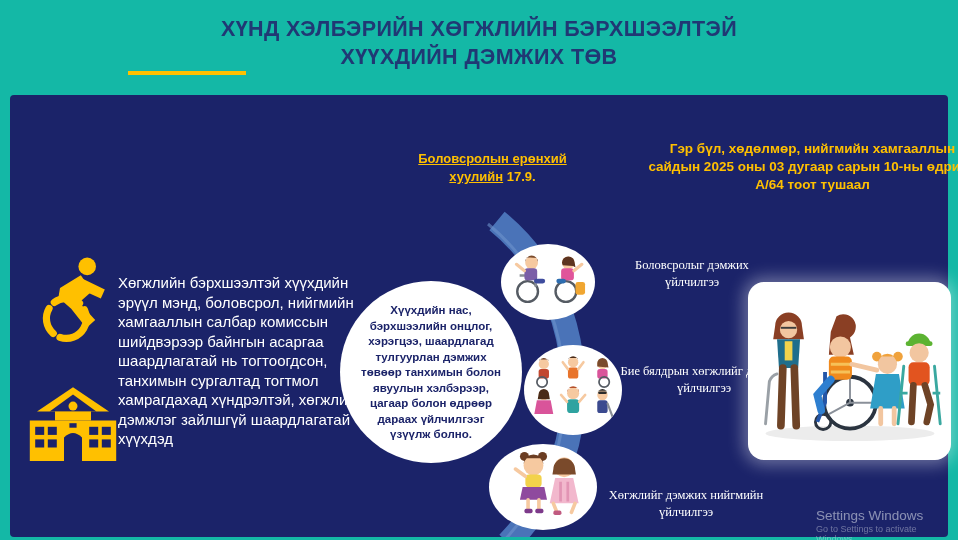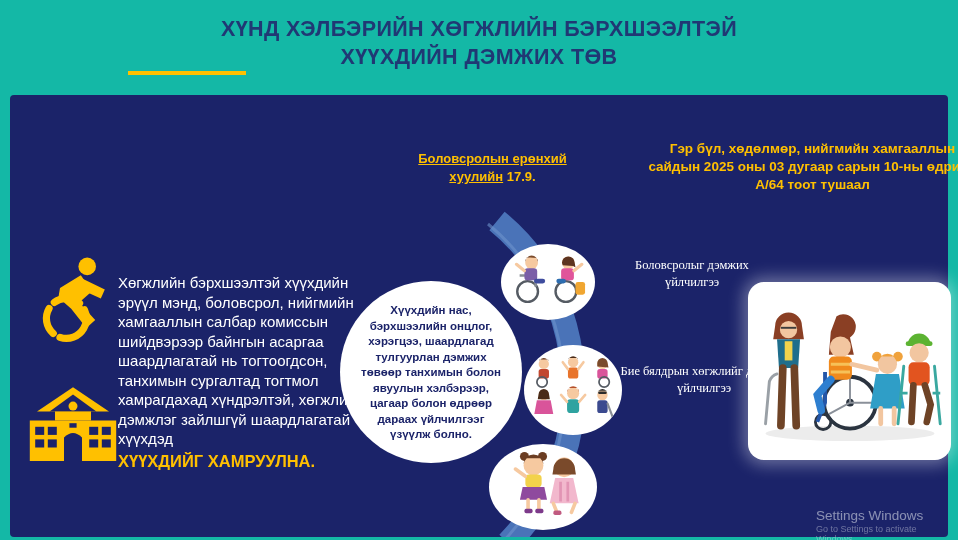--- a/index.html
+++ b/index.html
@@ -99,21 +99,20 @@
       <rect x="68" y="44" width="10" height="9" fill="#1b2369"></rect>
       <rect x="82" y="44" width="10" height="9" fill="#1b2369"></rect>
       <rect x="68" y="58" width="10" height="9" fill="#1b2369"></rect>
       <rect x="82" y="58" width="10" height="9" fill="#1b2369"></rect>
       <path d="M40 82 L40 56 Q50 46 60 56 L60 82 Z" fill="#1b2369"></path>
       <rect x="46" y="40" width="8" height="5" fill="#1b2369"></rect>
     </svg>
 
     <div class="body-text">
       <span>Хөгжлийн бэрхшээлтэй хүүхдийн эрүүл мэнд, боловсрол, нийгмийн хамгааллын салбар комиссын шийдвэрээр байнгын асаргаа шаардлагатай нь тогтоогдсон, танхимын сургалтад тогтмол хамрагдахад хүндрэлтэй, хөгжлийн дэмжлэг зайлшгүй шаардлагатай хүүхдэд</span>
-      <span class="body-highlight">ХҮҮХДИЙГ ХАМРУУЛНА.</span>
     </div>
 
     <svg class="ribbon-svg" viewBox="0 0 938 442">
       <path d="M 487 126 C 532 163 558 212 563 278 C 567 338 552 392 498 448" fill="none" stroke="#4a73b8" stroke-width="24"></path>
       <path d="M 487 126 C 532 163 558 212 563 278 C 567 338 552 392 498 448" fill="none" stroke="#6e92cc" stroke-width="3" opacity=".6" transform="translate(-9,3)"></path>
     </svg>
 
     <div class="center-circle">
       <span>Хүүхдийн нас, бэрхшээлийн онцлог, хэрэгцээ, шаардлагад тулгуурлан дэмжих төвөөр танхимын болон явуулын хэлбэрээр, цагаар болон өдрөөр дараах үйлчилгээг үзүүлж болно.</span>
     </div>
@@ -198,20 +197,21 @@
           <path d="M64 30 L84 30 L90 58 L58 58 Z" fill="#f2b8cd"></path>
           <path d="M70 34 L70 56 M78 34 L78 56" stroke="#e294b4" stroke-width="3"></path>
           <path d="M62 58 L66 68 M86 58 L82 68" stroke="#f6c9a0" stroke-width="4" stroke-linecap="round"></path>
           <rect x="62" y="66" width="9" height="5" rx="2" fill="#c05a80"></rect>
         </g>
       </svg>
     </div>
 
     <div class="service-label service-1">Боловсролыг дэмжих үйлчилгээ</div>
     <div class="service-label service-2">Бие бялдрын хөгжлийг дэмжих үйлчилгээ</div>
+    <div class="service-label service-3">Хөгжлийг дэмжих нийгмийн үйлчилгээ</div>
 
     <div class="family-card">
       <svg viewBox="0 0 200 170">
         <ellipse cx="100" cy="150" rx="88" ry="8" fill="#ececec"></ellipse>
 
         <path d="M22 38 a14 14 0 0 1 28 0 l2 14 l-32 0 Z" fill="#8a3f24"></path>
         <circle cx="36" cy="42" r="9" fill="#f2c6a0"></circle>
         <path d="M28 40 L44 40" stroke="#3c3c3c" stroke-width="2"></path>
         <path d="M24 52 L48 52 L46 82 L26 82 Z" fill="#1f6e8c"></path>
         <rect x="32" y="54" width="8" height="20" fill="#f2d24b"></rect>

